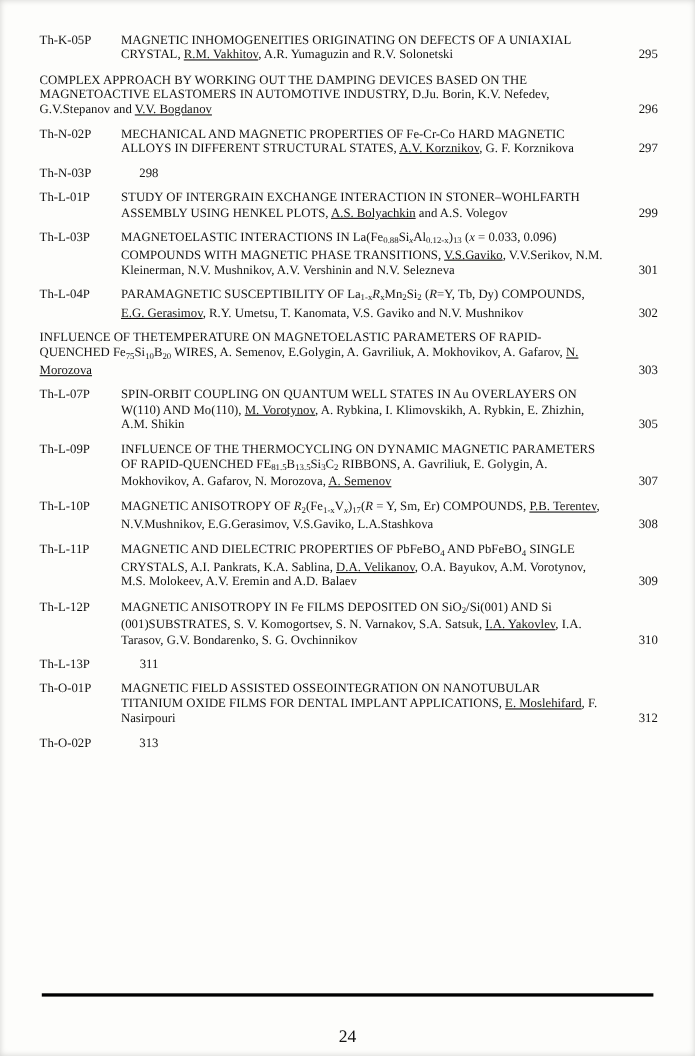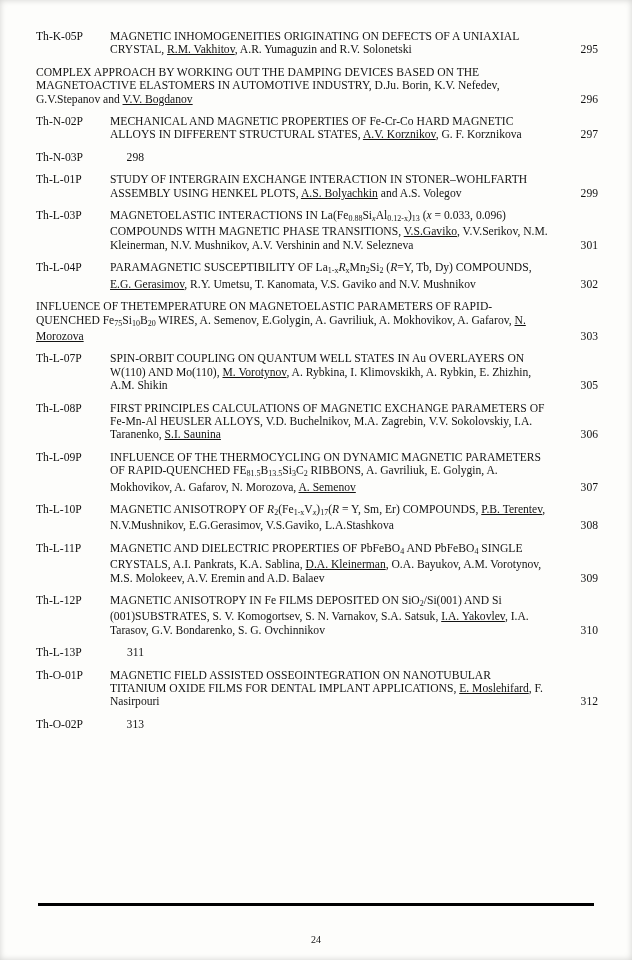--- a/index.html
+++ b/index.html
@@ -53,21 +53,21 @@
     width: 556px;
     top: 903px;
     height: 2.5px;
     background: #000;
   }
   .page-number {
     position: absolute;
     top: 934px;
     left: 0; right: 0;
     text-align: center;
-    font-size: 10px;
+    font-size: 16px;
     color: #131313;
   }
 </style>
 </head>
 <body>
 
 <div class="doc">
   <div class="entries">
   <div class="entry">
     <div class="code">Th-K-05P</div>
@@ -115,41 +115,36 @@
     <div class="pageno">303</div>
   </div>
 
 
   <div class="entry">
     <div class="code">Th-L-07P</div>
     <div class="content"><span>SPIN-ORBIT COUPLING ON QUANTUM WELL STATES IN Au OVERLAYERS ON W(110) AND Mo(110), </span><span class="u">M. Vorotynov</span><span>, A. Rybkina, I. Klimovskikh, A. Rybkin, E. Zhizhin, A.M. Shikin</span></div>
     <div class="pageno">305</div>
   </div>
 
-  <div class="entry">
-    <div class="code">Th-L-08P</div>
-    <div class="content"><span>FIRST PRINCIPLES CALCULATIONS OF MAGNETIC EXCHANGE PARAMETERS OF Fe-Mn-Al HEUSLER ALLOYS, V.D. Buchelnikov, M.A. Zagrebin, V.V. Sokolovskiy, I.A. Taranenko, </span><span class="u">S.I. Saunina</span></div>
-    <div class="pageno">306</div>
-  </div>
 
   <div class="entry">
     <div class="code">Th-L-09P</div>
     <div class="content"><span>INFLUENCE OF THE THERMOCYCLING ON DYNAMIC MAGNETIC PARAMETERS OF RAPID-QUENCHED FE</span><span class="sub">81.5</span><span>B</span><span class="sub">13.5</span><span>Si</span><span class="sub">3</span><span>C</span><span class="sub">2</span><span> RIBBONS, A. Gavriliuk, E. Golygin, A. Mokhovikov, A. Gafarov, N. Morozova, </span><span class="u">A. Semenov</span></div>
     <div class="pageno">307</div>
   </div>
 
   <div class="entry">
     <div class="code">Th-L-10P</div>
     <div class="content"><span>MAGNETIC ANISOTROPY OF </span><span class="i">R</span><span class="sub">2</span><span>(Fe</span><span class="sub">1-x</span><span>V</span><span class="sub i">x</span><span>)</span><span class="sub">17</span><span>(</span><span class="i">R</span><span> = Y, Sm, Er) COMPOUNDS, </span><span class="u">P.B. Terentev</span><span>, N.V.Mushnikov, E.G.Gerasimov, V.S.Gaviko, L.A.Stashkova</span></div>
     <div class="pageno">308</div>
   </div>
 
   <div class="entry">
     <div class="code">Th-L-11P</div>
-    <div class="content"><span>MAGNETIC AND DIELECTRIC PROPERTIES OF PbFeBO</span><span class="sub">4</span><span> AND PbFeBO</span><span class="sub">4</span><span> SINGLE CRYSTALS, A.I. Pankrats, K.A. Sablina, </span><span class="u">D.A. Kleinerman</span><span>, O.A. Bayukov, A.M. Vorotynov, M.S. Molokeev, A.V. Eremin and A.D. Balaev</span></div>
+    <div class="content"><span>MAGNETIC AND DIELECTRIC PROPERTIES OF PbFeBO</span><span class="sub">4</span><span> AND PbFeBO</span><span class="sub">4</span><span> SINGLE CRYSTALS, A.I. Pankrats, K.A. Sablina, </span><span class="u">D.A. Velikanov</span><span>, O.A. Bayukov, A.M. Vorotynov, M.S. Molokeev, A.V. Eremin and A.D. Balaev</span></div>
     <div class="pageno">309</div>
   </div>
 
   <div class="entry">
     <div class="code">Th-L-12P</div>
     <div class="content"><span>MAGNETIC ANISOTROPY IN Fe FILMS DEPOSITED ON SiO</span><span class="sub">2</span><span>/Si(001) AND Si (001)SUBSTRATES, S. V. Komogortsev, S. N. Varnakov, S.A. Satsuk, </span><span class="u">I.A. Yakovlev</span><span>, I.A. Tarasov, G.V. Bondarenko, S. G. Ovchinnikov</span></div>
     <div class="pageno">310</div>
   </div>
 
   <div class="entry">

